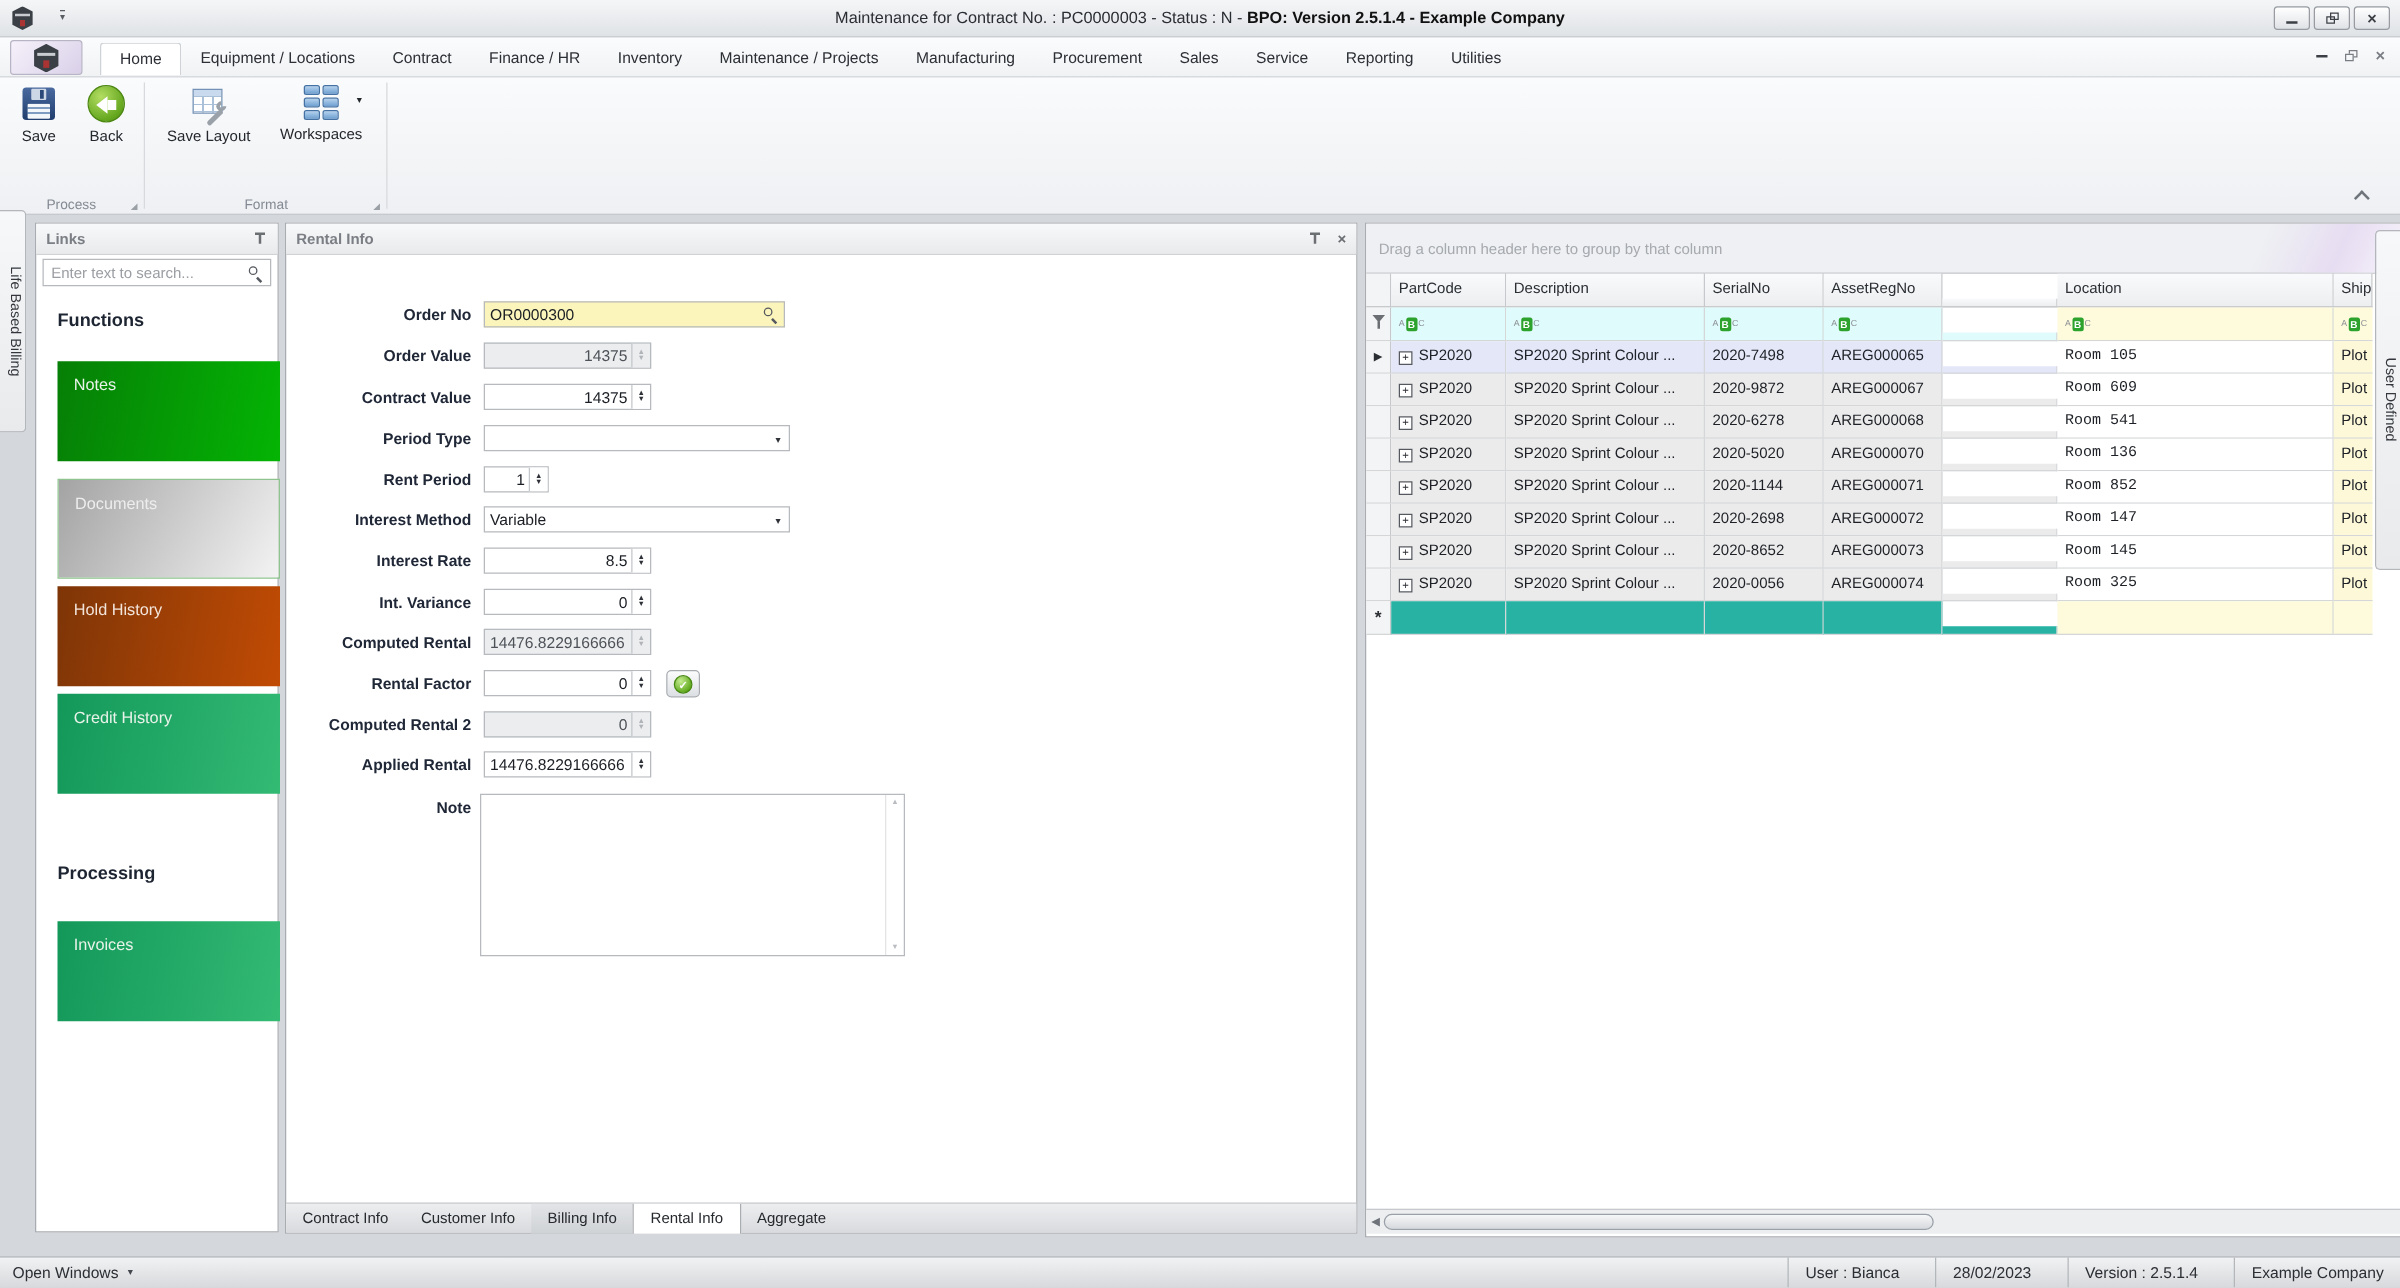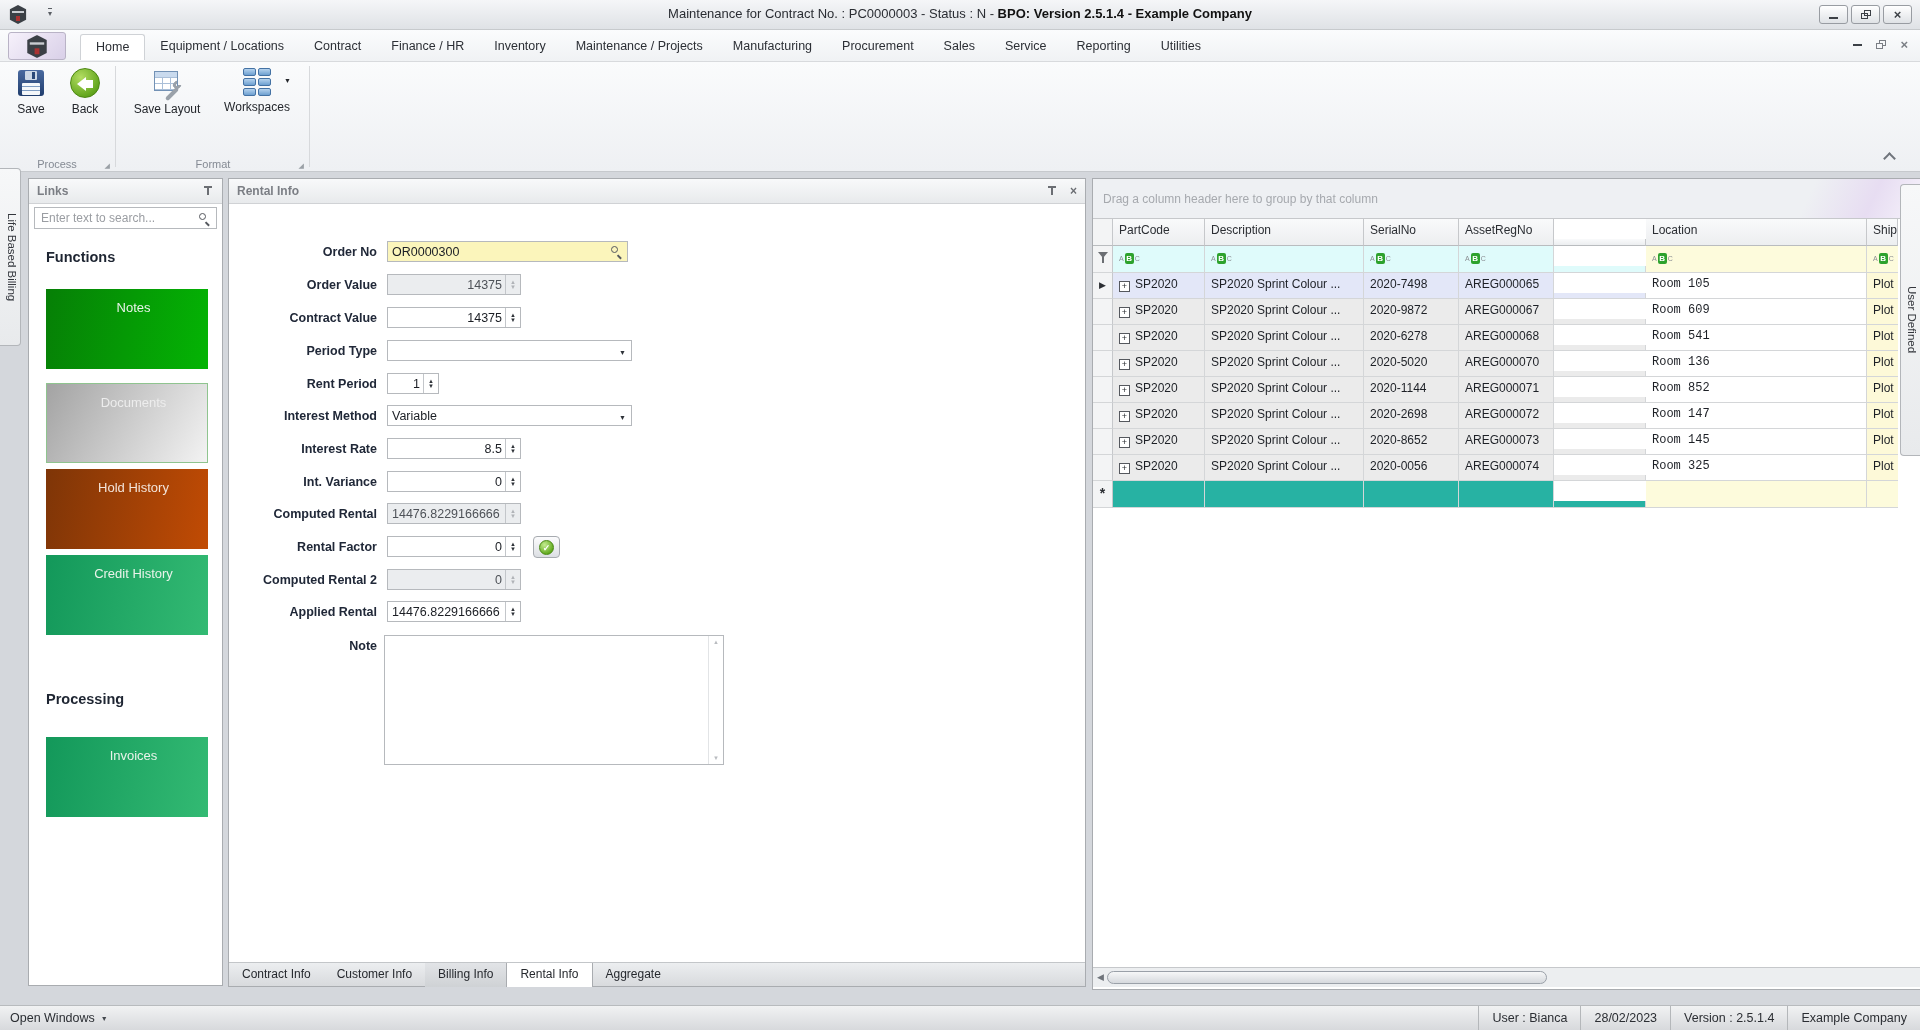--- a/index.html
+++ b/index.html
@@ -87,21 +87,21 @@
   .xico { margin-left:12px; color:#6b6e73; font-weight:bold; font-size:12px; }
 
   
   .searchbox { position:absolute; left:5px; top:28px; width:183px; height:22px; border:1px solid #b6b9bd; background:#fff; }
   .searchbox input { position:absolute; inset:0; border:none; outline:none; padding:0 22px 0 6px; font:12px "Liberation Sans",sans-serif; color:#444; background:transparent; }
   .searchbox input::placeholder { color:#9a9da2; }
   .mag { position:absolute; right:5px; top:4px; width:13px; height:13px; }
   .mag i { position:absolute; left:1px; top:1px; width:7px; height:7px; border:1.5px solid #55585e; border-radius:50%; }
   .mag b { position:absolute; right:1px; bottom:1px; width:5px; height:1.5px; background:#55585e; transform:rotate(45deg); }
   .lheading { position:absolute; left:17px; font-weight:bold; font-size:14.5px; color:#1e2532; }
-  .lbtn { position:absolute; left:17px; width:162px; height:80px; color:#e9f3ea; font-size:13px; padding:11px 0 0 13px; cursor:pointer;text-align:center; }
+  .lbtn { position:absolute; left:17px; width:178px; height:80px; color:#e9f3ea; font-size:13px; padding:11px 0 0 13px; cursor:pointer; }
   .lbtn.green { background:linear-gradient(100deg,#067f06,#04b404); }
   .lbtn.silver { background:linear-gradient(120deg,#a3a3a3,#f3f3f3); border:1px solid #8fc48f; color:#ededed; }
   .lbtn.red { background:linear-gradient(100deg,#7e3507,#c14b04); color:#f3e4da; }
   .lbtn.seagreen { background:linear-gradient(100deg,#13985a,#33ba73); }
 
   
   .frow { position:absolute; left:0; height:21px; display:flex; align-items:center; }
   .flabel { width:148px; text-align:right; font-weight:bold; color:#202838; font-size:12.5px; }
   .finput { position:relative; margin-left:10px; height:21px; border:1px solid #b6b9bd; background:#fff; font-size:12.5px; }
   .finput .val { position:absolute; left:4px; right:18px; top:2.5px; white-space:nowrap; overflow:hidden; }
@@ -169,21 +169,21 @@
   .hscroll { position:absolute; left:0; right:0; bottom:2px; height:20px; background:#eceef0; border-top:1px solid #c6c8cb; }
   .hscroll .arr { position:absolute; top:4px; color:#6f747b; font-size:9px; }
   .hscroll .thumb { position:absolute; left:14px; top:3px; width:440px; height:13px; border:1px solid #9aa0a8;
     border-radius:7px; background:linear-gradient(#f6f7f8,#d6d9dd); }
 
   
   .statusbar { position:absolute; left:0; bottom:0; width:1920px; height:25px;
     background:linear-gradient(#f1f2f3,#d7d9dc); border-top:1px solid #b8bbbe; display:flex; align-items:center; font-size:12.5px; color:#2b2e33; }
   .sb-left { padding-left:10px; display:flex; align-items:center; gap:6px; }
   .sb-left .da { font-size:7px; color:#44484e; }
-  .sb-right { margin-left:auto; display:flex; height:18px; align-items:center; }
+  .sb-right { margin-left:auto; display:flex; height:18px; align-items:center;gap:16px; }
   .sb-item { padding:0 13px; border-left:1px solid #b4b7ba; line-height:25px; }
 </style>
 </head>
 <body>
 
 <div id="app">
 
   <div class="titlebar">
     <div class="app-ico">
         <i></i>

